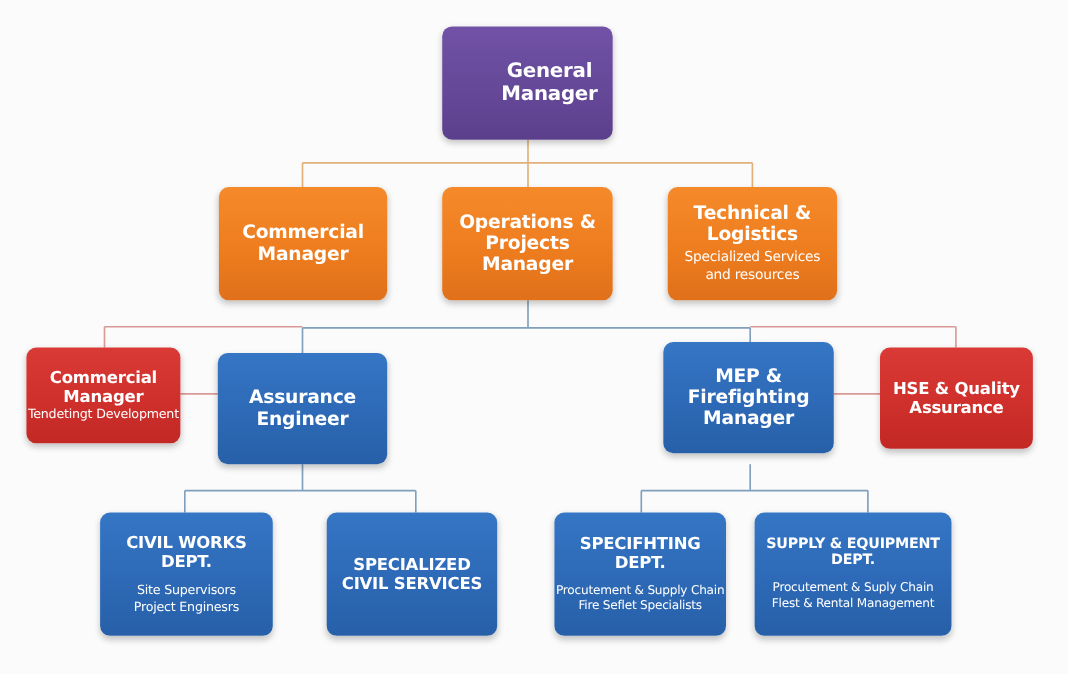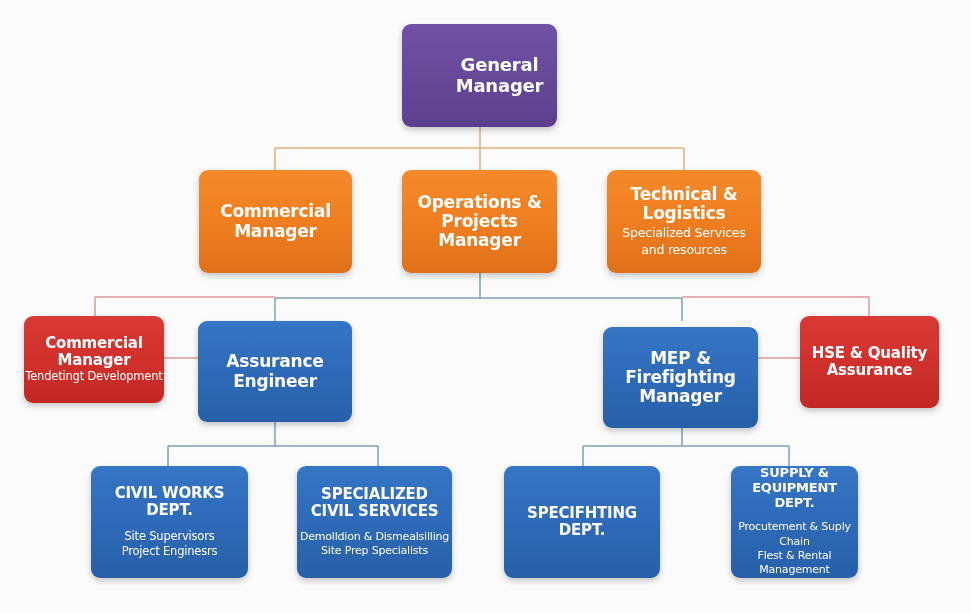--- a/index.html
+++ b/index.html
@@ -92,48 +92,48 @@
   <div class="title t15">Commercial
 Manager</div>
   <div class="sub" style="font-size:11.5px; margin-top:0;">Tendetingt Development</div>
 </div>
 
 <div class="node blue" style="left:198px; top:321px; width:154px; height:101px;">
   <div class="title t17">Assurance
 Engineer</div>
 </div>
 
-<div class="node blue" style="left:603px; top:327px; width:155px; height:101px;">
+<div class="node blue" style="left:603px; top:311px; width:155px; height:101px;">
   <div class="title t17">MEP &amp;
 Firefighting
 Manager</div>
 </div>
 
 <div class="node red" style="left:800px; top:316px; width:139px; height:92px;">
   <div class="title t15">HSE &amp; Quality
 Assurance</div>
 </div>
 
 <div class="node blue" style="left:91px; top:466px; width:157px; height:112px;">
   <div class="title t15">CIVIL WORKS
 DEPT.</div>
   <div class="sub" style="margin-top:10px;">Site Supervisors
 Project Enginesrs</div>
 </div>
 
 <div class="node blue" style="left:297px; top:466px; width:155px; height:112px;">
   <div class="title t15">SPECIALIZED
 CIVIL SERVICES</div>
-  <div class="sub" style="margin-top:10px; font-size:11px;">Demolldion &amp; Dismealsilling
-Site Prep Specialists</div>
 </div>
 
 <div class="node blue" style="left:504px; top:466px; width:156px; height:112px;">
   <div class="title t15">SPECIFHTING
 DEPT.</div>
+  <div class="sub" style="margin-top:10px; font-size:11px;">Procutement &amp; Supply Chain
+Fire Seflet Specialists</div>
 </div>
 
-<div class="node blue" style="left:731px; top:466px; width:127px; height:112px;">
+<div class="node blue" style="left:686px; top:466px; width:179px; height:112px;">
   <div class="title t13">SUPPLY &amp; EQUIPMENT
 DEPT.</div>
   <div class="sub" style="margin-top:10px; font-size:11px;">Procutement &amp; Suply Chain
 Flest &amp; Rental Management</div>
 </div>
 
 </body></html>

